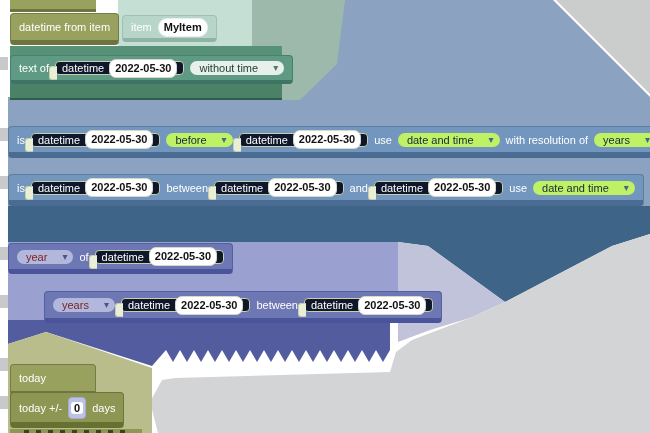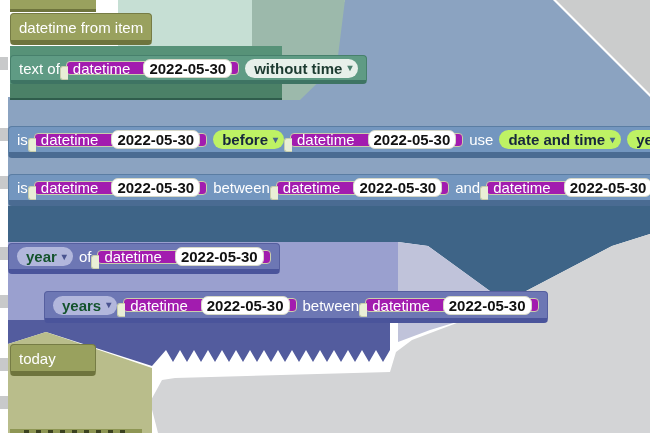--- a/index.html
+++ b/index.html
@@ -1,52 +1,52 @@
 <!DOCTYPE html>
 <html><head>
 <meta charset="utf-8">
 <style>
   html,body{margin:0;padding:0;background:#fff;}
   #canvas{
     position:relative;width:650px;height:433px;overflow:hidden;background:#ffffff;
-    font-family:"Liberation Sans", sans-serif;font-size:15px;color:#fff;
+    font-family:"Liberation Sans", sans-serif;font-size:11px;color:#fff;
   }
   #bg{position:absolute;left:0;top:0;}
   .blk{
     position:absolute;display:flex;align-items:center;gap:6px;
     border-radius:4px;white-space:nowrap;box-sizing:border-box;padding:0 8px;
   }
   .olive{background:#99a15e;border:1px solid #767c45;border-bottom:5px solid #6e743d;}
   .olive2{background:#8e9654;border:1px solid #6d743c;border-bottom:6px solid #667030;}
   .teal{background:#5f9b84;border:1px solid #47806c;border-bottom:4px solid #3e7463;}
   .blue{background:#7396bf;border:1px solid #5a7da3;border-bottom:6px solid #4a6b92;}
   .purple{background:#6d77b4;border:1px solid #565f9f;border-bottom:5px solid #4a549b;}
   .mintblk{background:#b8d5c9;border:1px solid #9ec0b2;border-bottom:4px solid #8fb3a6;border-radius:4px;
     display:flex;align-items:center;gap:6px;padding:0 8px;height:27px;box-sizing:border-box;}
   .lbl{color:#fff;}
   .cream{
-    position:relative;display:flex;align-items:center;gap:13px;background:#a21caf;
+    position:relative;display:flex;align-items:center;gap:5px;background:#0f172a;
     border:1px solid #c9cfad;border-radius:4px;padding:2px 6px;height:14px;box-sizing:border-box;
   }
   .cream::before{ 
     content:"";position:absolute;left:-7px;top:4px;width:7px;height:12px;
     background:#e9eed6;border:1px solid #c9cfad;border-right:none;border-radius:3px 0 0 3px;
   }
   .cream .dtlabel{color:#ffffff;}
   .field{
     background:#ffffff;border:1px solid #d6d8c8;border-radius:7px;padding:0 5px;
     color:#111;font-weight:bold;line-height:17px;height:17px;
   }
   .pill{
-    position:relative;border-radius:11px;padding:1px 16px 1px 9px;font-weight:bold;cursor:pointer;
+    position:relative;border-radius:11px;padding:1px 26px 1px 9px;font-weight:normal;cursor:pointer;
   }
   .pill::after{content:"▾";position:absolute;right:6px;top:50%;transform:translateY(-52%);font-size:10px;}
   .pill.bluep{background:#bef264;color:#16263c;}
   .pill.bluep::after{color:#47668c;}
-  .pill.purplep{background:#b2b7dc;color:#14532d;}
+  .pill.purplep{background:#b2b7dc;color:#7f1d1d;}
   .pill.purplep::after{color:#4a5490;}
   .pill.tealp{background:#e7f0ea;color:#1c3a30;}
   .pill.tealp::after{color:#4a7d6b;}
   .numholder{background:#bdc2e4;border:1px solid #a4abd6;border-radius:4px;padding:2px;}
   .numfield{background:#fff;border-radius:3px;min-width:16px;padding:0 3px;text-align:center;
     color:#111;font-weight:bold;line-height:16px;height:16px;}
   .nub{position:absolute;left:0;width:8px;height:13px;background:#c8c9ca;}
   .strip-cut{position:absolute;left:10px;top:0;width:86px;height:9px;background:#99a15e;border-bottom:3px solid #6e743d;}
   .strip-bottom{
     position:absolute;left:10px;top:429px;width:132px;height:4px;background:#8e9654;
@@ -86,20 +86,24 @@
   <div class="nub" style="top:247px"></div>
   <div class="nub" style="top:295px"></div>
   <div class="nub" style="top:358px"></div>
   <div class="nub" style="top:396px"></div>
 
   <div class="strip-cut"></div>
 
   <div class="blk olive" style="left:10px;top:13px;height:32px;">
     <span class="lbl">datetime from item</span>
   </div>
+  <div class="mintblk" style="position:absolute;left:122px;top:15px;">
+    <span style="color:#fff;">item</span>
+    <span class="field" style="border-color:#e6efe9;border-radius:9px;font-weight:bold;">MyItem</span>
+  </div>
 
   <div class="blk teal" style="left:10px;top:55px;height:29px;text-align:center;">
     <span class="lbl">text of</span>
     <span class="cream">
       <span class="dtlabel">datetime</span>
       <span class="field">2022-05-30</span>
     </span>
     <span class="pill tealp">without time</span>
   </div>
 
@@ -109,20 +113,21 @@
       <span class="dtlabel">datetime</span>
       <span class="field">2022-05-30</span>
     </span>
     <span class="pill bluep">before</span>
     <span class="cream">
       <span class="dtlabel">datetime</span>
       <span class="field">2022-05-30</span>
     </span>
     <span class="lbl">use</span>
     <span class="pill bluep">date and time</span>
+    <span class="lbl">with resolution of</span>
     <span class="pill bluep">years</span>
   </div>
 
   <div class="blk blue" style="left:8px;top:174px;height:32px;">
     <span class="lbl">is</span>
     <span class="cream">
       <span class="dtlabel">datetime</span>
       <span class="field">2022-05-30</span>
     </span>
     <span class="lbl">between</span>
@@ -154,22 +159,29 @@
       <span class="dtlabel">datetime</span>
       <span class="field">2022-05-30</span>
     </span>
     <span class="lbl">between</span>
     <span class="cream">
       <span class="dtlabel">datetime</span>
       <span class="field">2022-05-30</span>
     </span>
   </div>
 
-  <div class="blk olive" style="left:10px;top:344px;height:32px;width:86px;">
+  <div class="blk olive" style="left:10px;top:364px;height:32px;width:86px;">
     <span class="lbl">today</span>
   </div>
 
+  <div class="blk olive2" style="left:10px;top:392px;height:36px;">
+    <span class="lbl">today +/-</span>
+    <span class="numholder">
+      <span class="numfield">0</span>
+    </span>
+    <span class="lbl">days</span>
+  </div>
 
   <div class="strip-bottom">
     <span class="marks"></span>
   </div>
 
 </div>
 
 </body></html>

